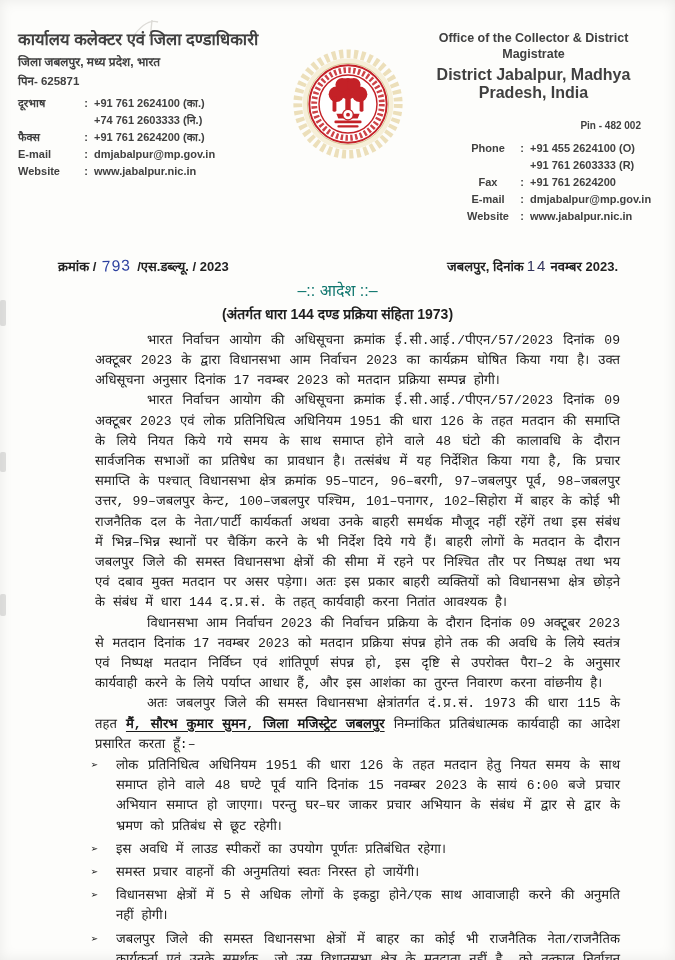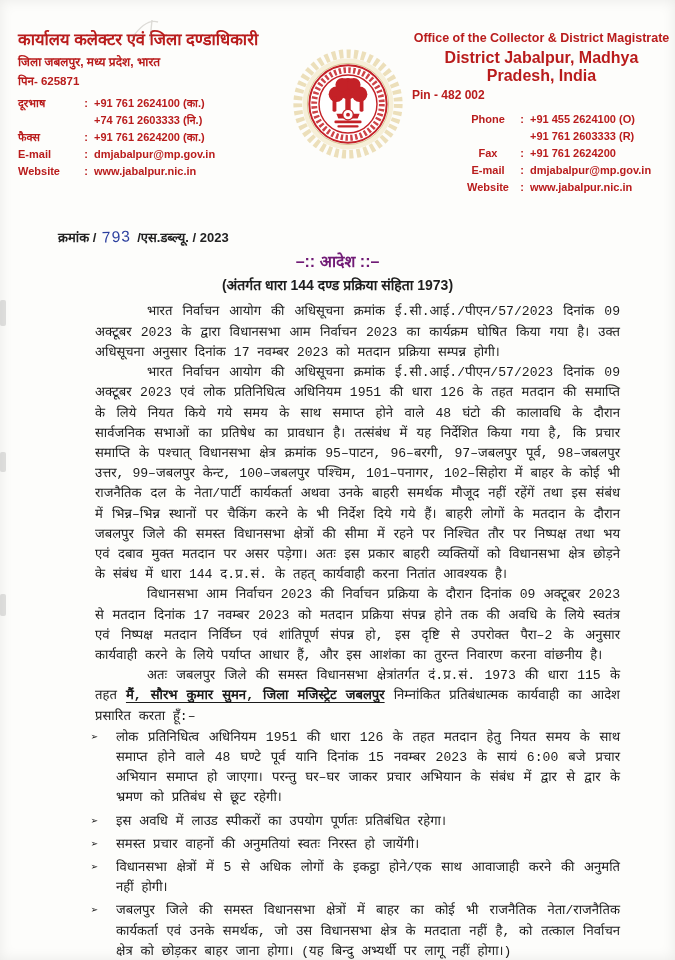--- a/index.html
+++ b/index.html
@@ -10,57 +10,57 @@
   }
   .page{
     position:relative;width:675px;height:960px;overflow:hidden;
     background:#fdfdfb;
     box-shadow:inset 0 0 14px rgba(0,0,0,0.08);
     color:#1d1d1d;
   }
   
   .letterhead{
     display:flex;
-    padding:30px 4px 0 18px;
-    color:#b91c1c;
+    padding:30px 20px 0 18px;
+    color:#404040;
   }
   .lh-left{width:268px;flex:none;}
   .office-name{font-size:16.5px;font-weight:bold;line-height:1.15;}
   .district-line{font-size:12px;font-weight:bold;margin-top:4px;}
   .pin-line{font-size:11.5px;font-weight:bold;margin-top:3px;}
   .contact-table{margin-top:7px;font-size:11px;font-weight:bold;}
   .c-row{display:flex;line-height:1.55;}
   .c-lbl{width:60px;flex:none;}
   .c-sep{width:16px;flex:none;text-align:center;}
   .c-val{flex:1;white-space:nowrap;}
   .lh-center{width:124px;flex:none;display:flex;justify-content:center;align-items:flex-start;padding-top:14px;}
   .lh-right{flex:1;padding-left:2px;}
   .en-title{font-size:12.5px;font-weight:bold;text-align:center;line-height:1.3;}
   .en-district{font-size:16px;font-weight:bold;text-align:center;margin-top:3px;}
-  .en-pin{font-size:12px;font-weight:bold;text-align:left;padding-right:14px;margin-top:3px;}
+  .en-pin{font-size:10px;font-weight:bold;text-align:right;padding-right:14px;margin-top:18px;}
   .lh-right .contact-table{margin-left:50px;margin-top:9px;}
   .lh-right .c-lbl{width:52px;text-align:center;}
   
   .ref-row{
     display:flex;justify-content:space-between;
     margin:32px 57px 0 58px;
     font-size:13px;font-weight:bold;color:#222;
     align-items:baseline;
   }
   .hw-blue{
     color:#2b3f9e;font-size:15.5px;font-weight:normal;
     display:inline-block;transform:rotate(-3deg);
     letter-spacing:1px;padding:0 6px;
   }
   .hw-dark{
     color:#32335c;font-size:15px;font-weight:normal;
     display:inline-block;letter-spacing:2px;padding:0 3px;
   }
   
-  .order-title{text-align:center;font-size:16px;font-weight:bold;margin-top:4px;color:#701a75;}
+  .order-title{text-align:center;font-size:16px;font-weight:normal;margin-top:4px;color:#0f766e;}
   .order-subtitle{text-align:center;font-size:14px;font-weight:bold;margin-top:3px;}
   .order-subtitle span{text-underline-offset:3px;}
   
   .content{
     margin:8px 55px 0 95px;
     font-size:13.1px;line-height:20.2px;
     text-align:justify;color:#1b1b1b;font-family:Liberation Mono, monospace;
   }
   .para{margin:0;text-indent:52px;}
   .order-para{margin:0;text-indent:52px;}
@@ -183,20 +183,23 @@
           <span class="c-val">www.jabalpur.nic.in</span>
         </div>
       </div>
     </div>
   </div>
 
   <div class="ref-row">
     <div>
       <span>क्रमांक /</span><span class="hw-blue">793</span><span>/एस.डब्ल्यू. / 2023</span>
     </div>
+    <div>
+      <span>जबलपुर, दिनांक</span><span class="hw-dark">14</span><span>नवम्बर 2023.</span>
+    </div>
   </div>
 
   <div class="order-title">–:: आदेश ::–</div>
   <div class="order-subtitle">
     <span>(अंतर्गत धारा 144 दण्ड प्रक्रिया संहिता 1973)</span>
   </div>
 
   <div class="content">
     <p class="para">भारत निर्वाचन आयोग की अधिसूचना क्रमांक ई.सी.आई./पीएन/57/2023 दिनांक 09 अक्टूबर 2023 के द्वारा विधानसभा आम निर्वाचन 2023 का कार्यक्रम घोषित किया गया है। उक्त अधिसूचना अनुसार दिनांक 17 नवम्बर 2023 को मतदान प्रक्रिया सम्पन्न होगी।</p>
     <p class="para">भारत निर्वाचन आयोग की अधिसूचना क्रमांक ई.सी.आई./पीएन/57/2023 दिनांक 09 अक्टूबर 2023 एवं लोक प्रतिनिधित्व अधिनियम 1951 की धारा 126 के तहत मतदान की समाप्ति के लिये नियत किये गये समय के साथ समाप्त होने वाले 48 घंटो की कालावधि के दौरान सार्वजनिक सभाओं का प्रतिषेध का प्रावधान है। तत्संबंध में यह निर्देशित किया गया है, कि प्रचार समाप्ति के पश्चात् विधानसभा क्षेत्र क्रमांक 95–पाटन, 96–बरगी, 97–जबलपुर पूर्व, 98–जबलपुर उत्तर, 99–जबलपुर केन्ट, 100–जबलपुर पश्चिम, 101–पनागर, 102–सिहोरा में बाहर के कोई भी राजनैतिक दल के नेता/पार्टी कार्यकर्ता अथवा उनके बाहरी समर्थक मौजूद नहीं रहेंगें तथा इस संबंध में भिन्न–भिन्न स्थानों पर चैकिंग करने के भी निर्देश दिये गये हैं। बाहरी लोगों के मतदान के दौरान जबलपुर जिले की समस्त विधानसभा क्षेत्रों की सीमा में रहने पर निश्चित तौर पर निष्पक्ष तथा भय एवं दबाव मुक्त मतदान पर असर पड़ेगा। अतः इस प्रकार बाहरी व्यक्तियों को विधानसभा क्षेत्र छोड़ने के संबंध में धारा 144 द.प्र.सं. के तहत् कार्यवाही करना नितांत आवश्यक है।</p>

